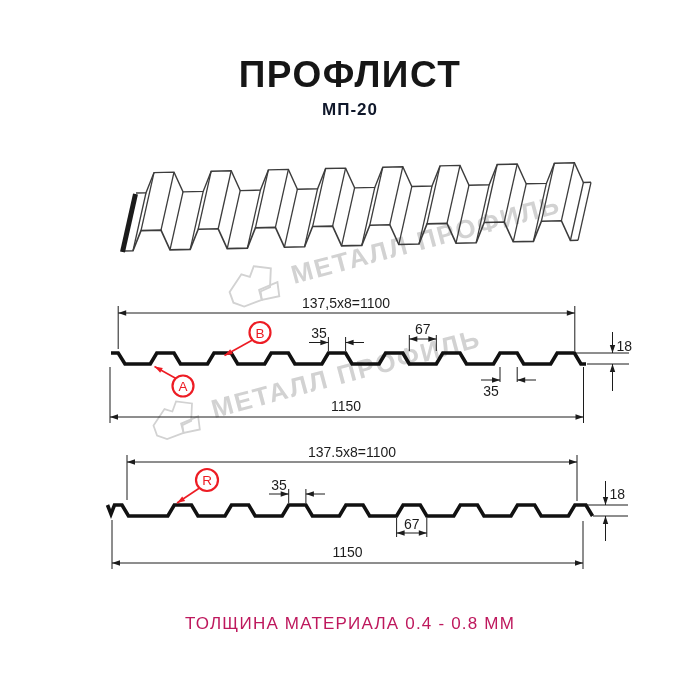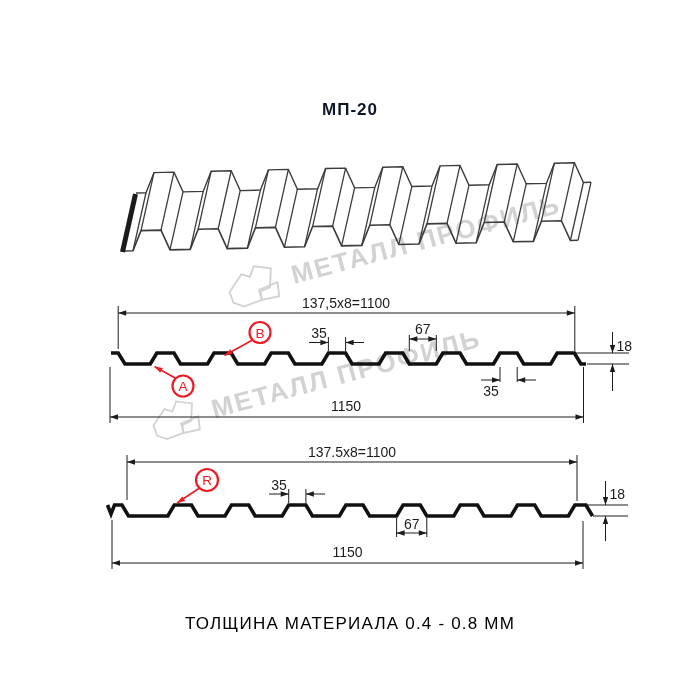--- a/index.html
+++ b/index.html
@@ -3,33 +3,34 @@
 <meta charset="utf-8">
 <style>
   html,body{margin:0;padding:0;background:#fff;}
   #stage{position:relative;width:700px;height:700px;background:#fff;overflow:hidden;
          font-family:"Liberation Sans","DejaVu Sans",sans-serif;}
   .title{position:absolute;left:0;top:54px;width:700px;text-align:center;
          font-size:37px;font-weight:800;letter-spacing:1.5px;color:#161616;}
   .subtitle{position:absolute;left:0;top:100px;width:700px;text-align:center;
          font-size:17px;font-weight:600;letter-spacing:1px;color:#0f172a;}
   .footer-note{position:absolute;left:0;top:614px;width:700px;text-align:center;
-         font-size:17px;font-weight:500;letter-spacing:1.2px;color:#000000;}
+         font-size:17px;font-weight:500;letter-spacing:1.2px;color:#be185d;}
   .watermark{position:absolute;display:flex;align-items:center;gap:8px;
          transform-origin:0 50%;pointer-events:none;}
   .watermark .wm-text{font-size:26px;font-weight:bold;letter-spacing:2px;white-space:nowrap;}
   #wm1{left:226px;top:268px;height:50px;transform:rotate(-15deg);}
   #wm2{left:150px;top:403px;height:46px;transform:rotate(-15deg);}
   #drawing{position:absolute;left:0;top:0;}
 </style>
 </head>
 <body>
 
 <div id="stage">
 
+  <div class="title">ПРОФЛИСТ</div>
   <div class="subtitle">МП-20</div>
 
   <div class="watermark" id="wm1">
     <svg width="60" height="46" viewBox="0 0 64 48">
       <path class="wm-shape" d="M4,24 L21,9 L29,14 L36,4 L53,11 L47,30 L36,32 L35,41 L15,43 L5,36 Z" fill="none" stroke="#d2d2d2" stroke-width="2"></path>
       <path class="wm-shape" d="M35,30 L56,27 L54,42 L35,41 Z" fill="none" stroke="#d2d2d2" stroke-width="2"></path>
     </svg>
     <span class="wm-text" style="color: rgb(210, 210, 210);">МЕТАЛЛ ПРОФИЛЬ</span>
   </div>
 

